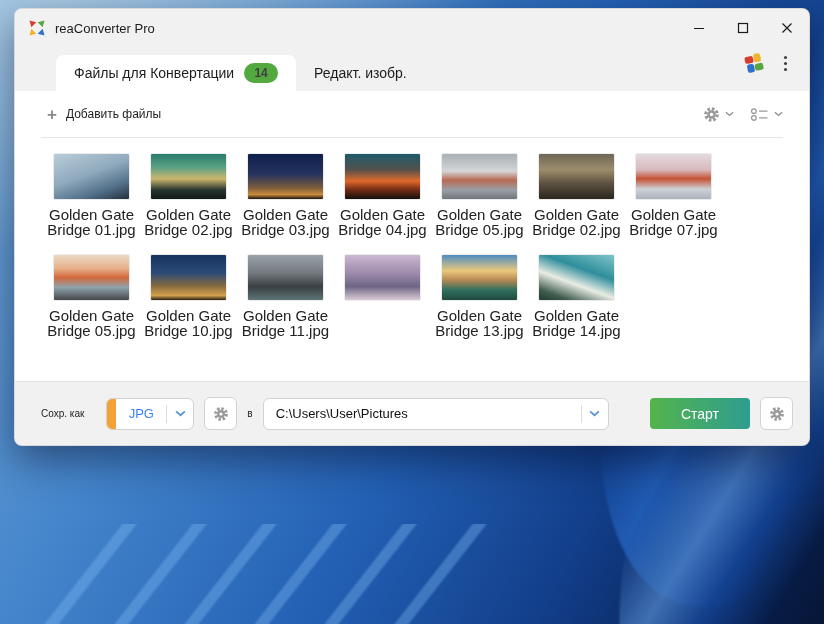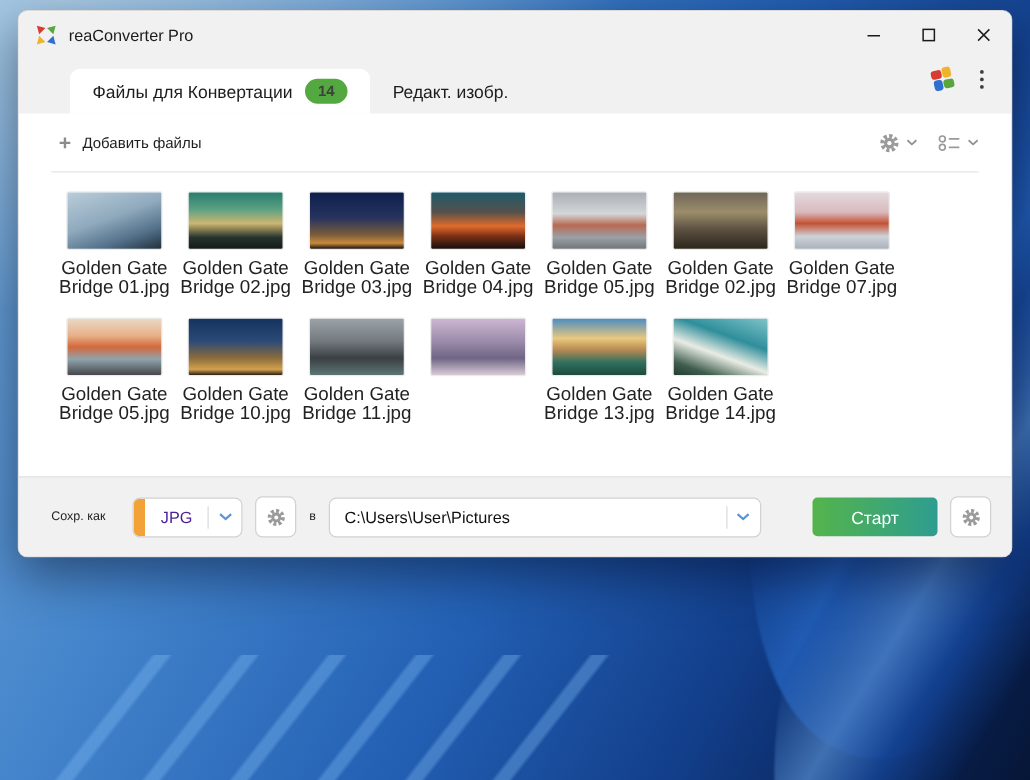--- a/index.html
+++ b/index.html
@@ -52,21 +52,21 @@
   .file-label{margin-top:8px;font-size:15px;line-height:15px;color:#222;text-align:center;width:92px;}
   
   .footer{flex:0 0 63px;background:#f1f1f2;border-top:1px solid #e2e2e4;
     display:flex;align-items:center;padding:0 16px;gap:10px;}
   .footer .lbl{font-size:10px;color:#1d1d1d;}
   .footer .lbl.saveas{margin:0 12px 0 10px;}
   .combo{background:#fff;border:1px solid #d2d2d4;border-radius:6px;height:32px;
     display:flex;align-items:center;box-sizing:border-box;overflow:hidden;}
   .format-combo{width:88px;cursor:pointer;}
   .format-combo .accent{width:9px;align-self:stretch;background:var(--accent-orange,#f2a236);}
-  .format-combo .val{flex:1;text-align:center;font-size:13px;color:#4c1d95;}
+  .format-combo .val{flex:1;text-align:center;font-size:13px;color:#3b82f6;}
   .combo .vsep{width:1px;align-self:stretch;margin:6px 0;background:#dcdcde;}
   .combo .chev{width:26px;display:flex;align-items:center;justify-content:center;}
   .sq-btn{width:31px;height:31px;background:#fff;border:1px solid #d2d2d4;border-radius:6px;
     display:flex;align-items:center;justify-content:center;cursor:pointer;}
   .path-combo{flex:1;max-width:346px;}
   .path-combo input{flex:1;border:0;outline:0;font-family:"Liberation Sans",sans-serif;
     font-size:13px;color:#111;padding:0 0 0 12px;background:transparent;height:100%;}
   .start-btn{margin-left:auto;width:100px;height:31px;border:0;border-radius:4px;cursor:pointer;
     background:linear-gradient(90deg,var(--start-from,#54b44b),var(--start-to,#2e9d90));
     color:#fff;font-size:14px;font-family:"Liberation Sans",sans-serif;}

